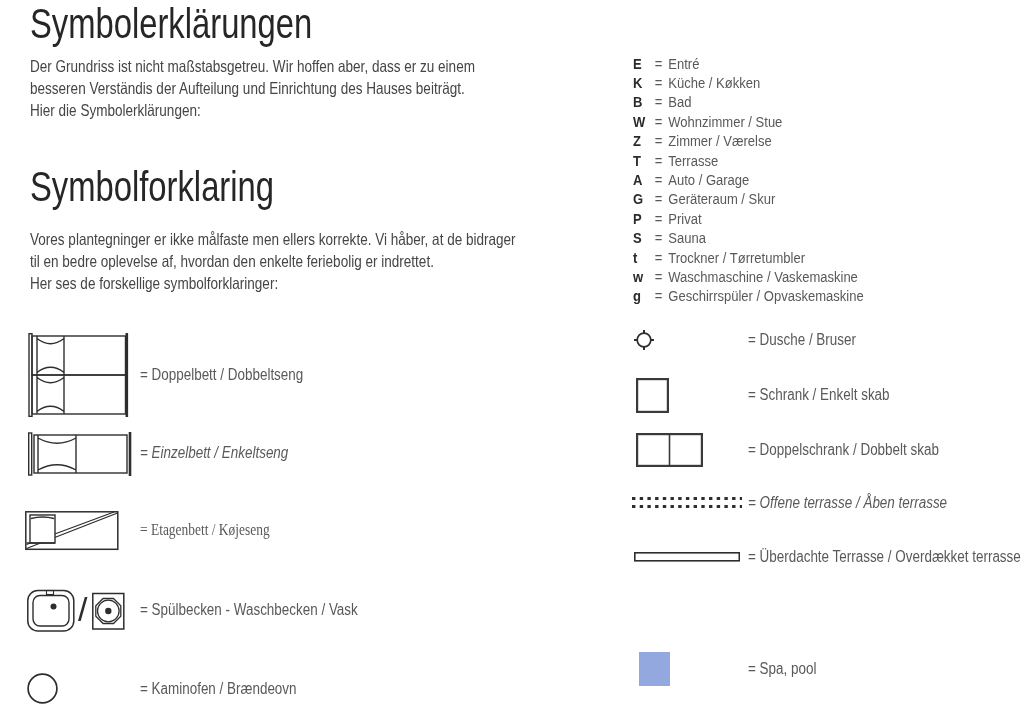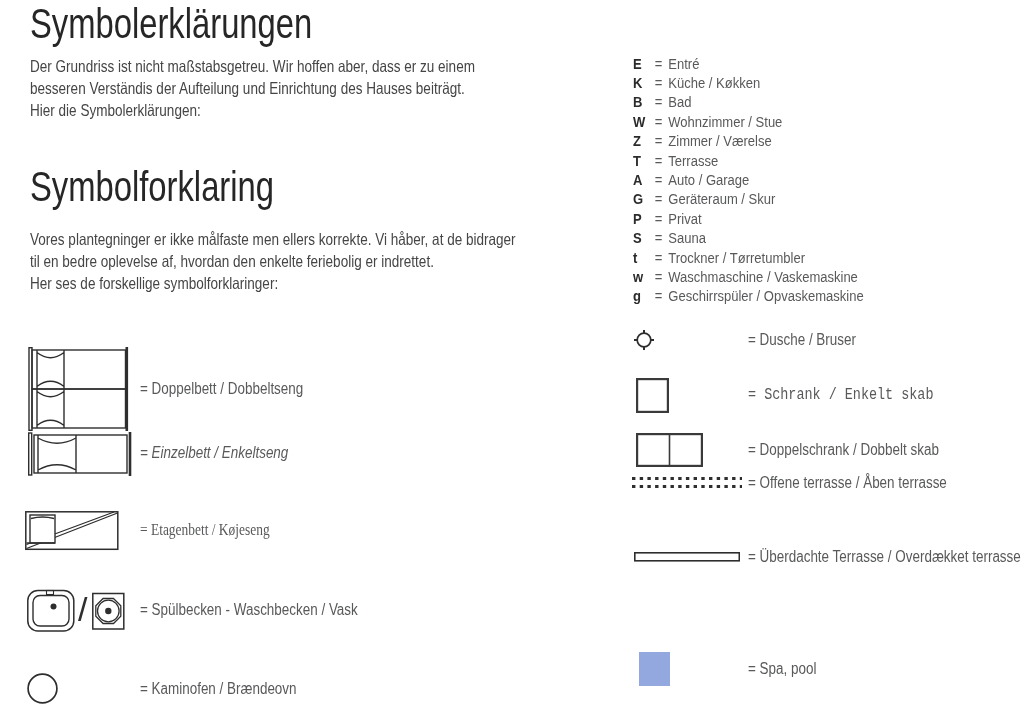--- a/index.html
+++ b/index.html
@@ -115,21 +115,21 @@
         <span class="abbr-eq">=</span>
         <span class="abbr-desc">Waschmaschine / Vaskemaskine</span>
       </div>
     <div class="abbr-row">
         <span class="abbr-letter">g</span>
         <span class="abbr-eq">=</span>
         <span class="abbr-desc">Geschirrspüler / Opvaskemaskine</span>
       </div>
   </div>
 
-  <div class="legend-item" style="left:28px;top:347px;width:560px;height:83px;">
+  <div class="legend-item" style="left:28px;top:333px;width:560px;height:83px;">
     <span class="icon">
       <svg width="102" height="84" viewBox="0 0 102 84" fill="none" stroke="#2e2e2e" stroke-width="1.4">
         <rect x="1" y="0.7" width="3" height="82.6"></rect>
         <line x1="98.8" y1="0" x2="98.8" y2="84" stroke-width="2.6"></line>
         <rect x="4" y="3" width="93.5" height="39"></rect>
         <rect x="4" y="42" width="93.5" height="39"></rect>
         <path d="M9,3 V42 M36,3 V42 M9,5.5 Q22.5,16 36,5.5 M9,39.5 Q22.5,29 36,39.5"></path>
         <path d="M9,42 V81 M36,42 V81 M9,44.5 Q22.5,55 36,44.5 M9,78.5 Q22.5,68 36,78.5"></path>
       </svg>
     </span>
@@ -194,40 +194,40 @@
   <div class="legend-item" style="left:633px;top:329px;width:380px;height:22px;">
     <span class="icon">
       <svg width="22" height="22" viewBox="0 0 22 22" fill="none" stroke="#2e2e2e" stroke-width="1.7">
         <circle cx="11" cy="11" r="6.8"></circle>
         <path d="M11,1 V4.2 M11,17.8 V21 M1,11 H4.2 M17.8,11 H21" stroke-width="2"></path>
       </svg>
     </span>
     <span class="lbl" style="left:115px;">= Dusche / Bruser</span>
   </div>
 
-  <div class="legend-item" style="left:636px;top:378px;width:380px;height:34px;font-family:Liberation Mono, monospace;">
+  <div class="legend-item" style="left:636px;top:378px;width:380px;height:34px;">
     <span class="icon">
       <svg width="33" height="35" viewBox="0 0 33 35" fill="none" stroke="#3a3a3a" stroke-width="2.2">
         <rect x="1.1" y="1.1" width="30.8" height="32.8"></rect>
       </svg>
     </span>
     <span class="lbl" style="left:112px;">= Schrank / Enkelt skab</span>
   </div>
 
   <div class="legend-item" style="left:636px;top:433px;width:380px;height:34px;padding-left:40px;">
     <span class="icon">
       <svg width="67" height="34" viewBox="0 0 67 34" fill="none" stroke="#3a3a3a" stroke-width="2.2">
         <rect x="1.1" y="1.1" width="64.8" height="31.8"></rect>
         <line x1="33.5" y1="1.5" x2="33.5" y2="32.5" stroke-width="1.6"></line>
       </svg>
     </span>
     <span class="lbl" style="left:112px;">= Doppelschrank / Dobbelt skab</span>
   </div>
 
-  <div class="legend-item" style="left:631px;top:476px;width:380px;height:14px;">
+  <div class="legend-item" style="left:631px;top:496px;width:380px;height:14px;font-style:italic;">
     <span class="icon">
       <svg width="112" height="14" viewBox="0 0 112 14" fill="none" stroke="#2e2e2e" stroke-width="3">
         <line x1="1" y1="2.5" x2="111" y2="2.5" stroke-dasharray="3.4 4.3"></line>
         <line x1="1" y1="10.5" x2="111" y2="10.5" stroke-dasharray="3.4 4.3"></line>
       </svg>
     </span>
     <span class="lbl" style="left:117px;">= Offene terrasse / Åben terrasse</span>
   </div>
 
   <div class="legend-item" style="left:634px;top:552px;width:380px;height:10px;">

